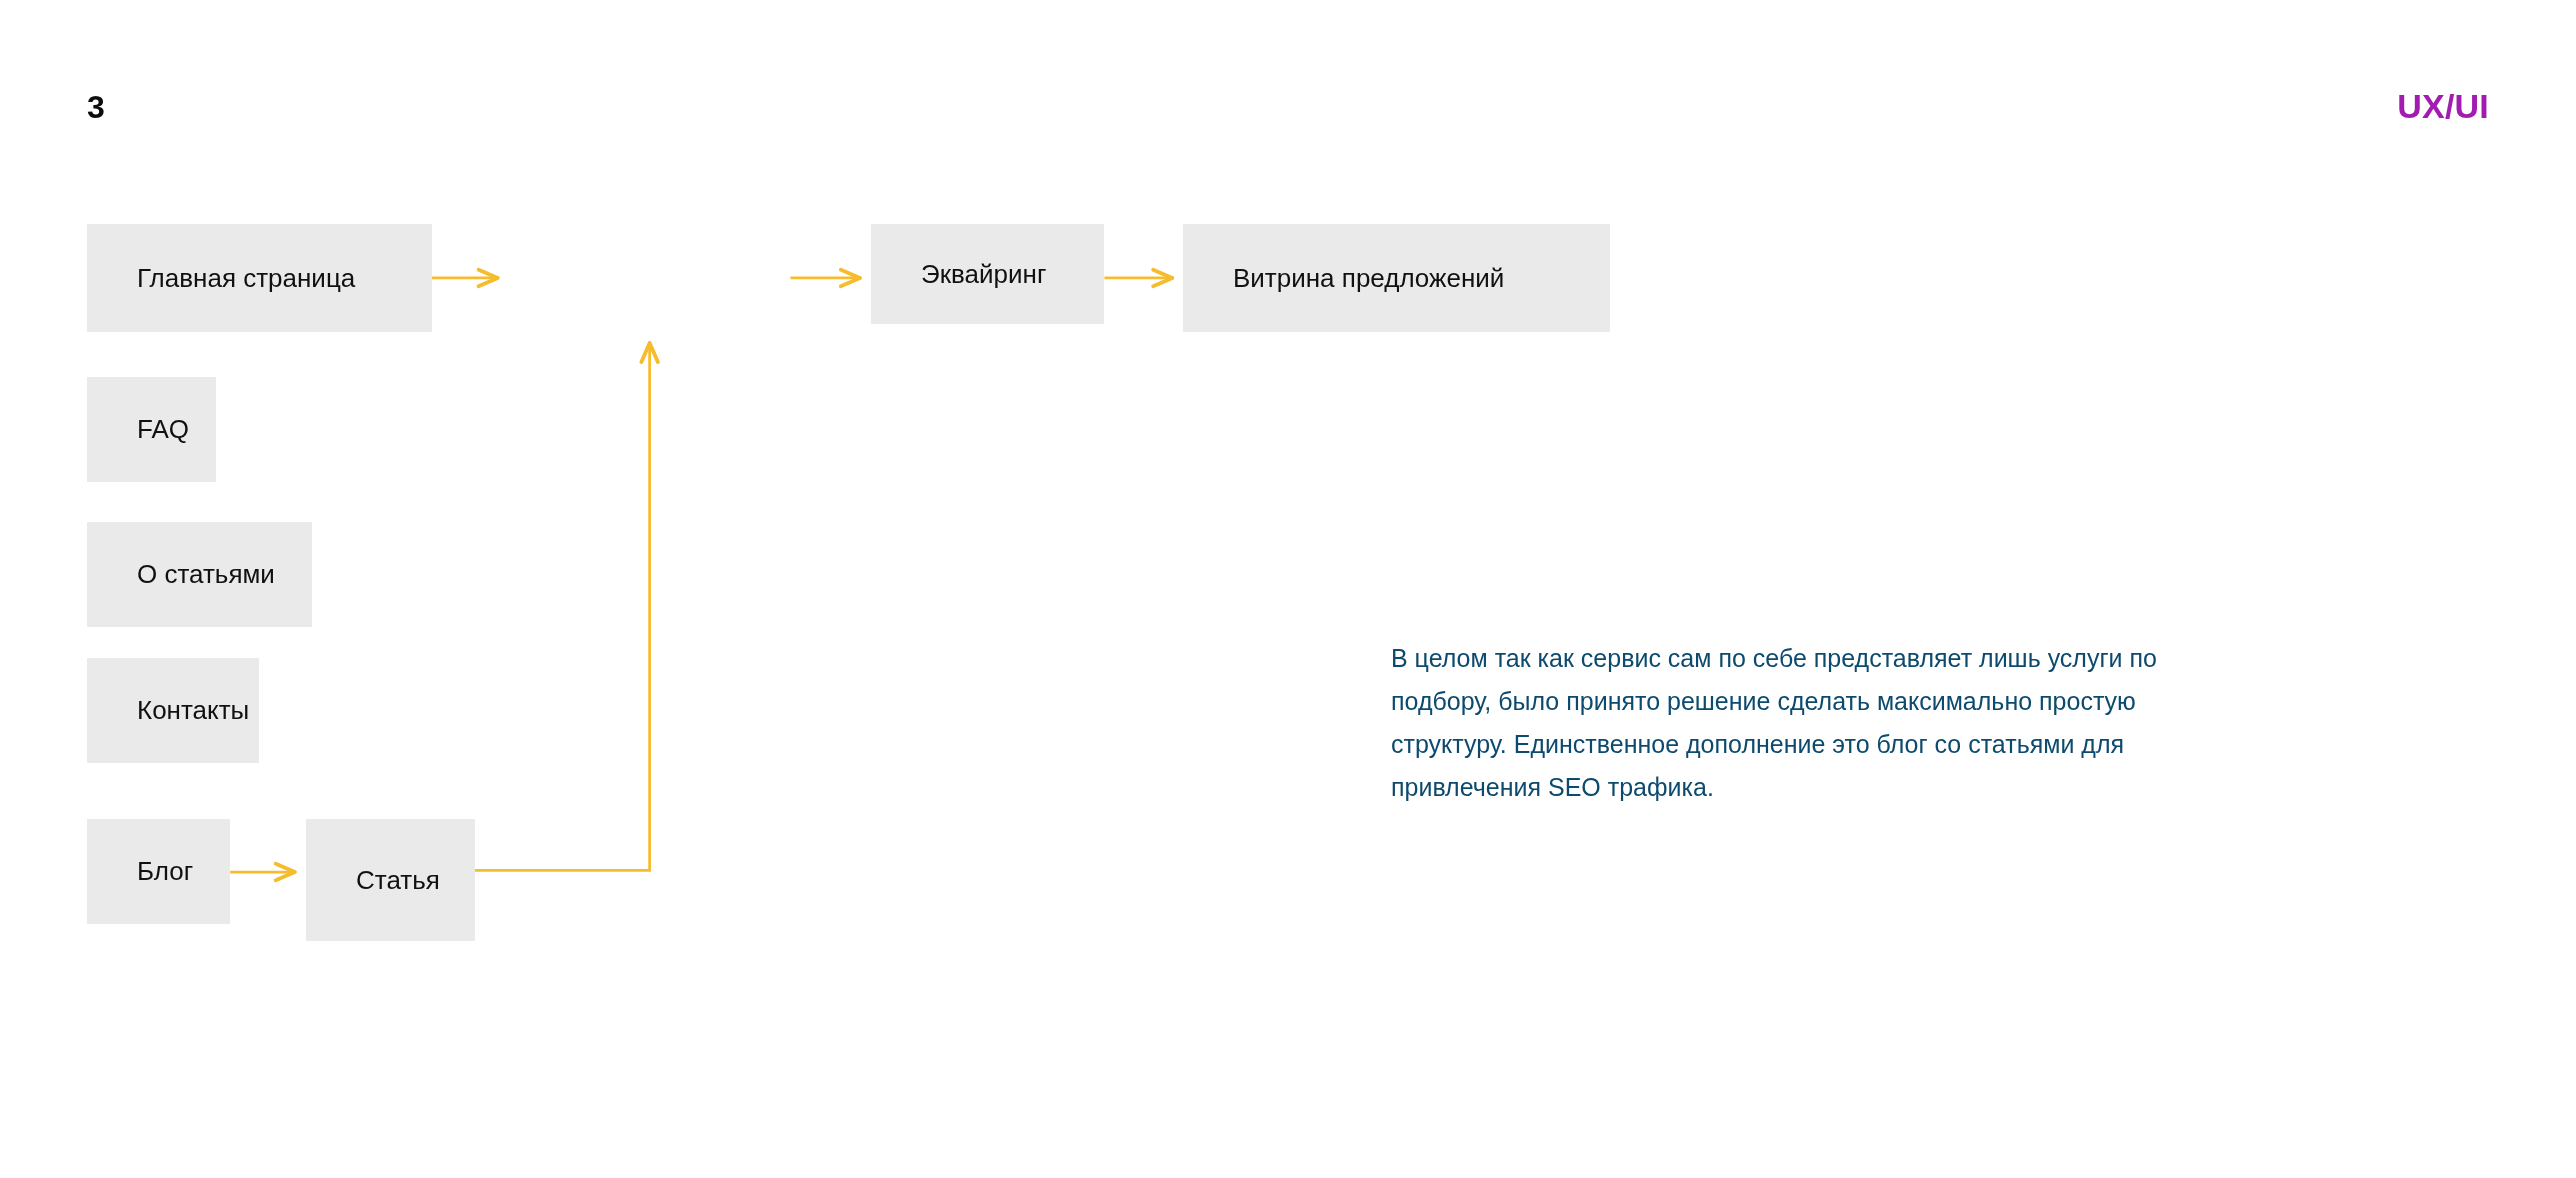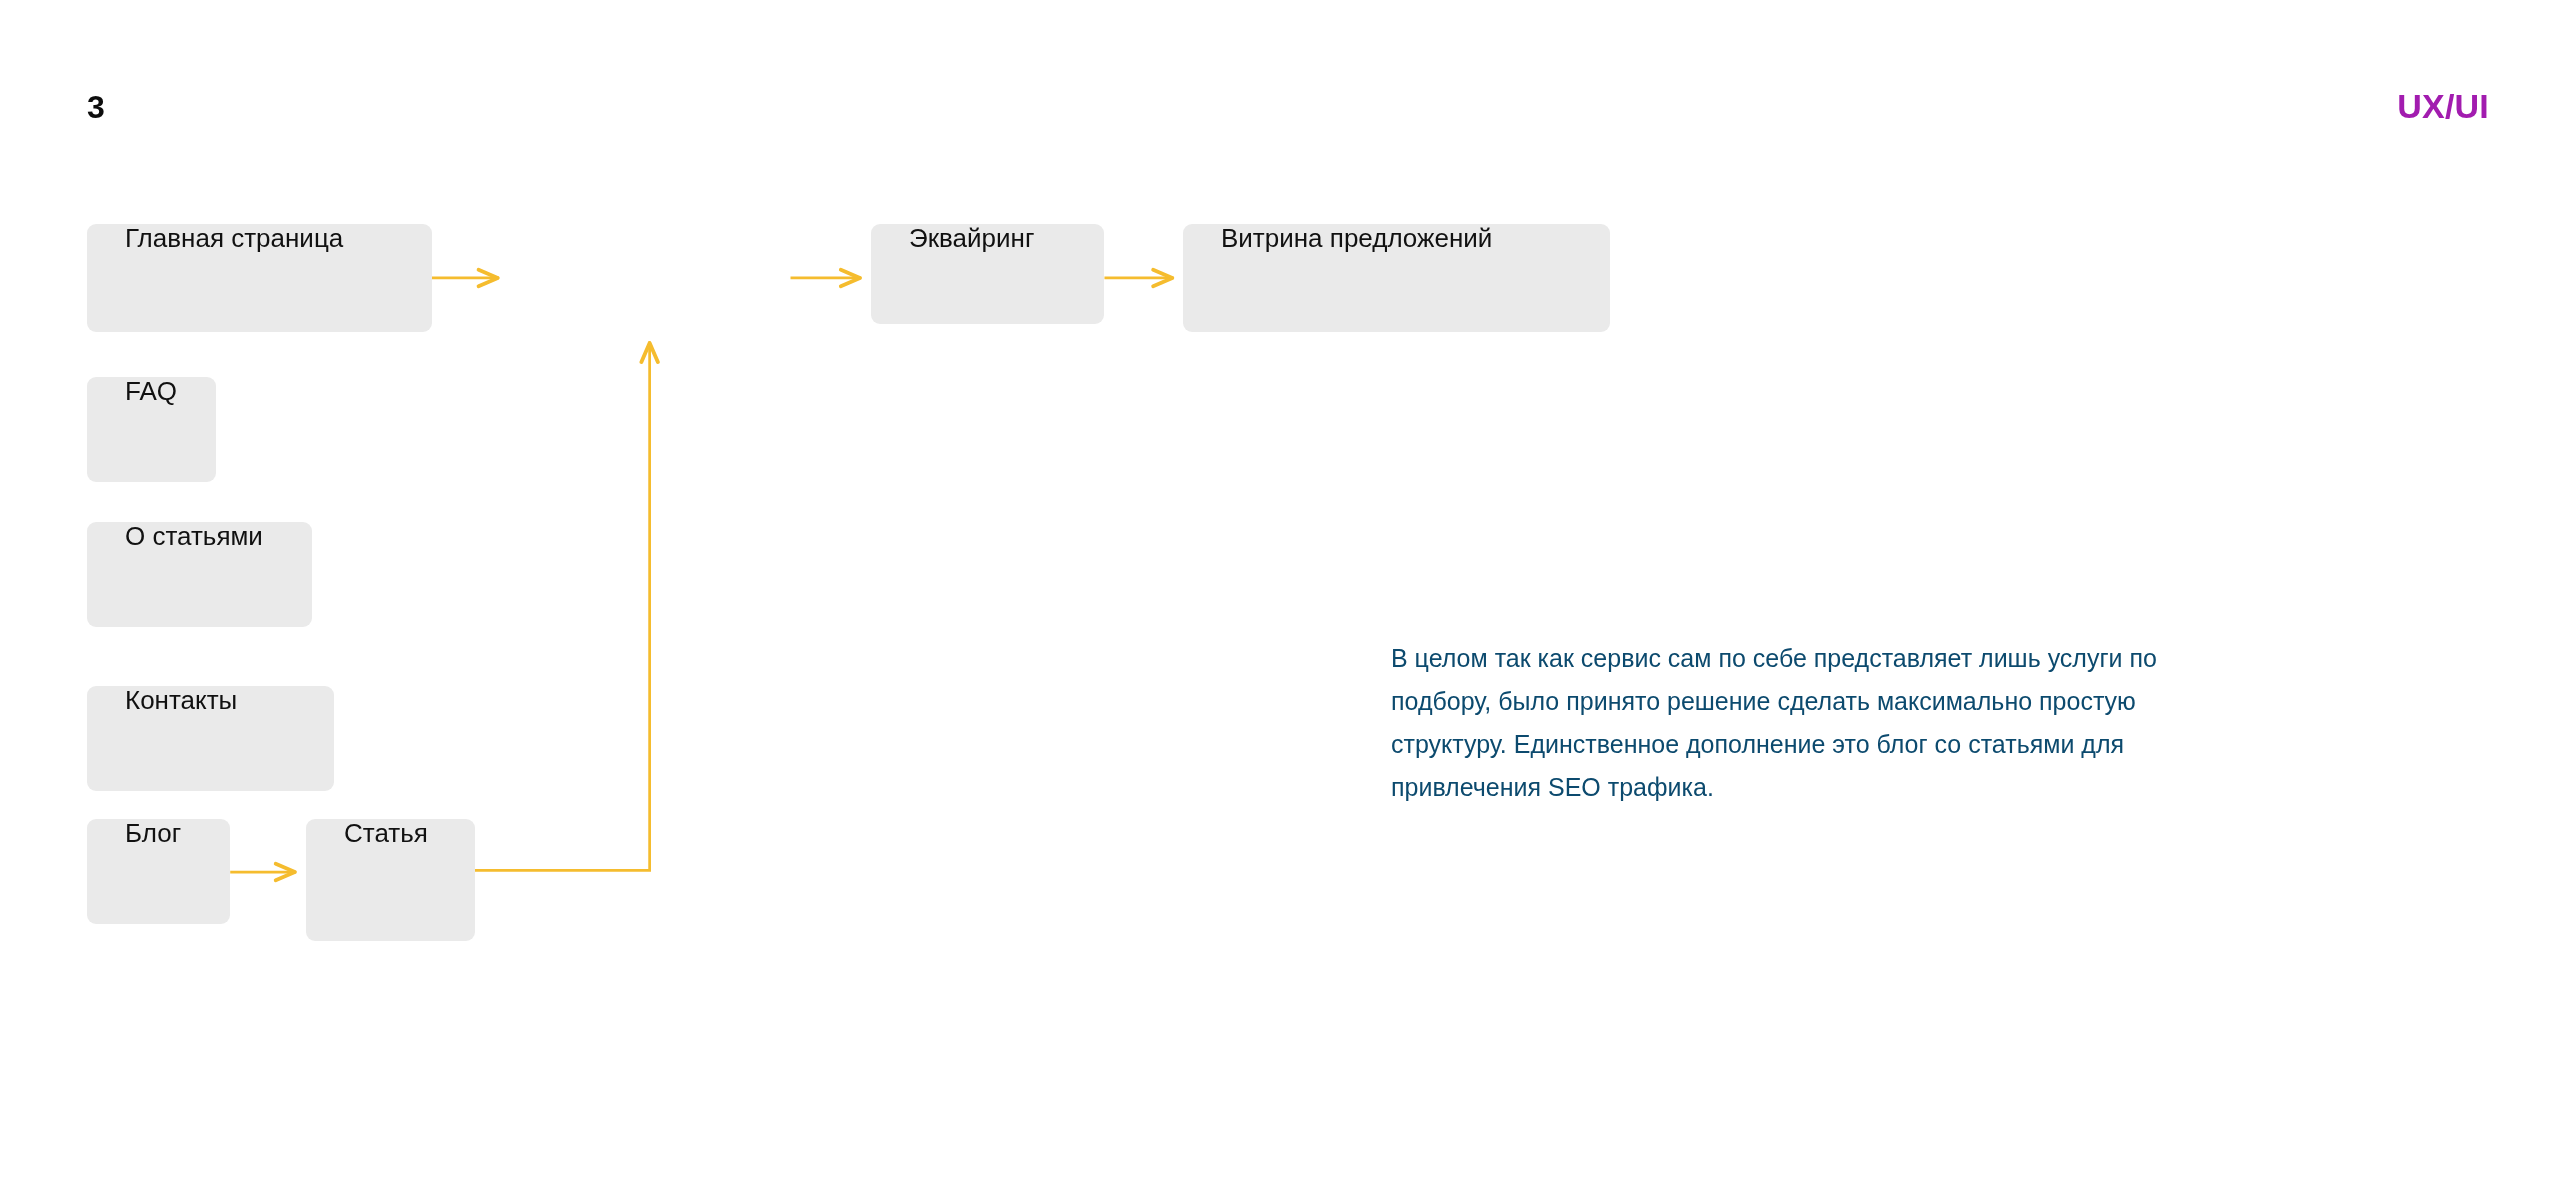--- a/index.html
+++ b/index.html
@@ -41,25 +41,25 @@
     color: #a21caf;
     letter-spacing: 0.2px;
     line-height: 1;
     text-align: right;
   }
 
   
   .node {
     position: absolute;
     background: #eaeaea;
-    border-radius: 9px;
+    border-radius: 0;
     display: flex;
-    align-items: flex-start;
+    align-items: center;
     box-sizing: border-box;
-    padding: 0 38px;
+    padding: 0 50px;
   }
   .node-label {
     font-size: 26px;
     font-weight: 400;
     color: #111111;
     white-space: nowrap;
     line-height: 1.1;
   }
 
   
@@ -129,21 +129,21 @@
   </div>
 
   <div class="node" style="left:1183px; top:224px;  width:427px; height:108px;">
     <span class="node-label">Витрина предложений</span>
   </div>
 
   <div class="node" style="left:87px;  top:522px;  width:225px; height:105px;">
     <span class="node-label">О статьями</span>
   </div>
 
-  <div class="node" style="left:87px;  top:686px;  width:247px; height:105px;">
+  <div class="node" style="left:87px;  top:658px;  width:172px; height:105px;">
     <span class="node-label">Контакты</span>
   </div>
 
   <div class="node" style="left:87px;  top:819px; width:143px; height:105px;">
     <span class="node-label">Блог</span>
   </div>
 
   <div class="node" style="left:306px;  top:819px; width:169px; height:122px;">
     <span class="node-label">Статья</span>
   </div>

